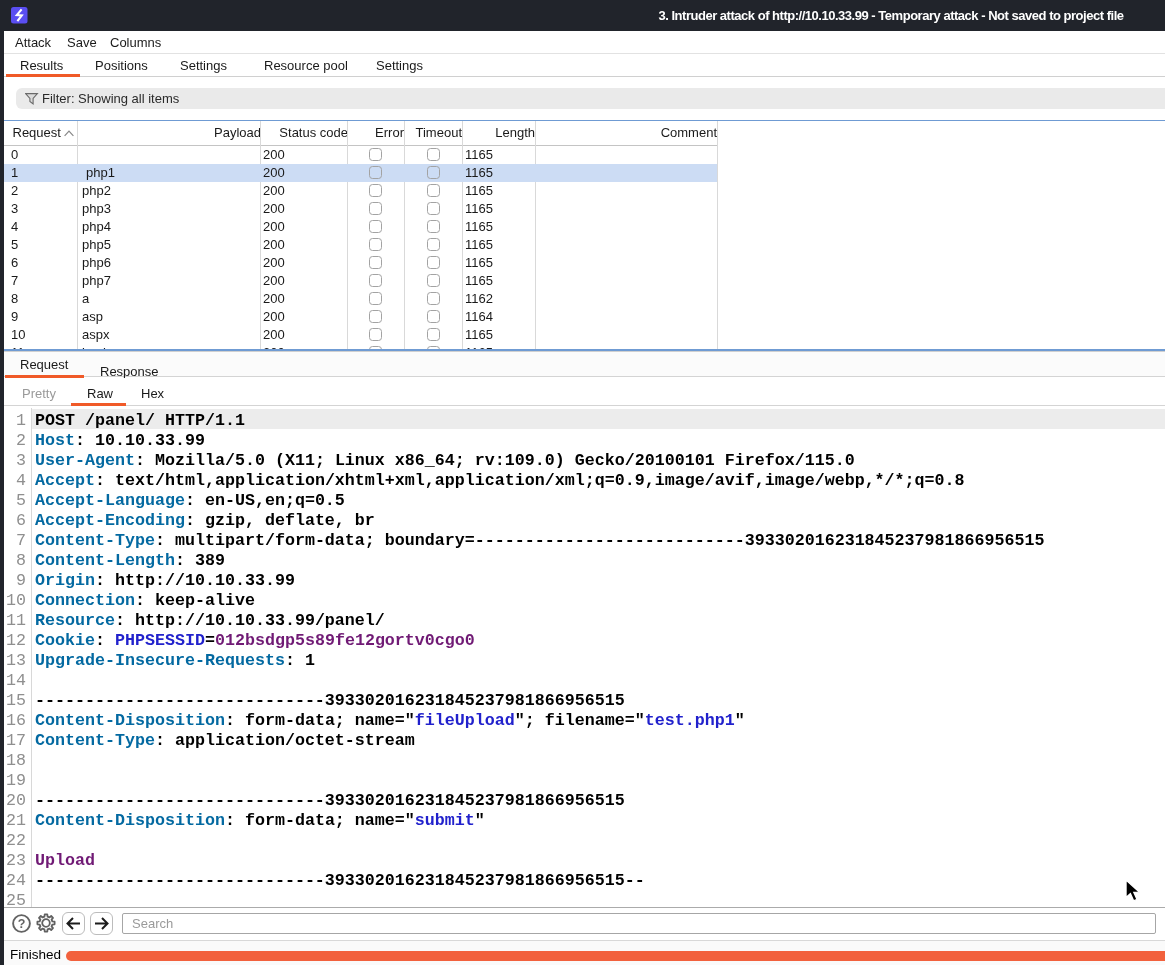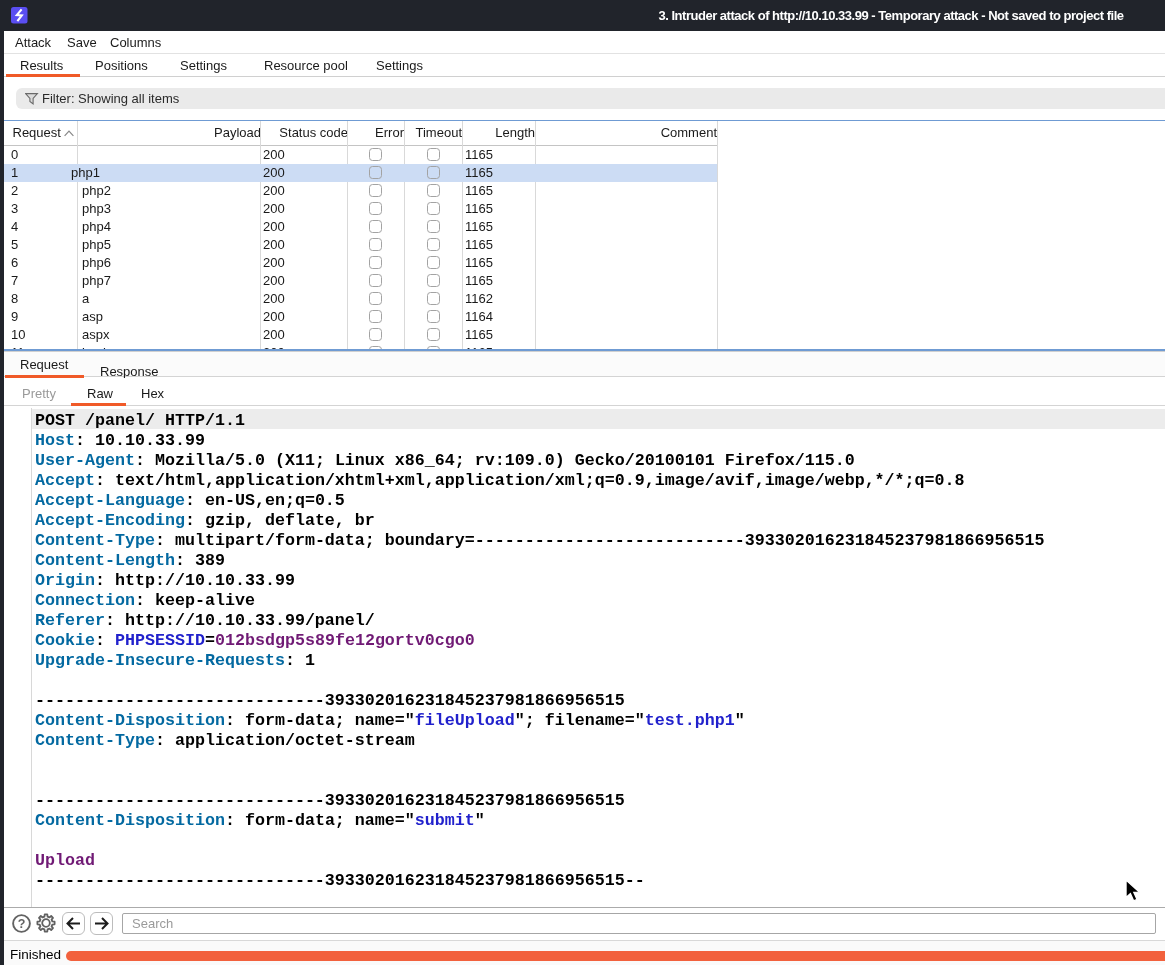--- a/index.html
+++ b/index.html
@@ -116,21 +116,21 @@
     <div class="abs row" style="top:25px">
         <span class="abs cell" style="left:7px">0</span>
         <span class="abs cell" style="left:78px"></span>
         <span class="abs cell" style="left:259px">200</span>
         <span class="abs cb" style="left:365px"></span>
         <span class="abs cb" style="left:423px"></span>
         <span class="abs cell" style="left:461px">1165</span>
       </div>
     <div class="abs row" style="top:43px">
         <span class="abs cell" style="left:7px">1</span>
-        <span class="abs cell" style="left:67px">php1</span>
+        <span class="abs cell" style="left:82px">php1</span>
         <span class="abs cell" style="left:259px">200</span>
         <span class="abs cb" style="left:365px"></span>
         <span class="abs cb" style="left:423px"></span>
         <span class="abs cell" style="left:461px">1165</span>
       </div>
     <div class="abs row" style="top:61px">
         <span class="abs cell" style="left:7px">2</span>
         <span class="abs cell" style="left:78px">php2</span>
         <span class="abs cell" style="left:259px">200</span>
         <span class="abs cb" style="left:365px"></span>
@@ -220,31 +220,56 @@
 
   <div class="abs" id="substrip"></div>
   <div class="abs tab2" style="left:22px;top:382px;color:#9a9a9a">Pretty</div>
   <div class="abs tab2" style="left:87px;top:382px">Raw</div>
   <div class="abs tab2" style="left:141px;top:382px">Hex</div>
   <div class="abs underline" style="left:71px;top:403px;width:55px"></div>
 
   <div class="abs" id="editor">
     <div class="abs" id="line1bg"></div>
     <div class="abs" id="gutline"></div>
+    <div class="abs" id="gutter">1
+2
+3
+4
+5
+6
+7
+8
+9
+10
+11
+12
+13
+14
+15
+16
+17
+18
+19
+20
+21
+22
+23
+24
+25</div>
     <div class="abs" id="code">POST /panel/ HTTP/1.1
 <span class="hn">Host</span>: 10.10.33.99
 <span class="hn">User-Agent</span>: Mozilla/5.0 (X11; Linux x86_64; rv:109.0) Gecko/20100101 Firefox/115.0
 <span class="hn">Accept</span>: text/html,application/xhtml+xml,application/xml;q=0.9,image/avif,image/webp,*/*;q=0.8
 <span class="hn">Accept-Language</span>: en-US,en;q=0.5
 <span class="hn">Accept-Encoding</span>: gzip, deflate, br
 <span class="hn">Content-Type</span>: multipart/form-data; boundary=---------------------------393302016231845237981866956515
 <span class="hn">Content-Length</span>: 389
 <span class="hn">Origin</span>: http://10.10.33.99
 <span class="hn">Connection</span>: keep-alive
-<span class="hn">Referer</span>: http://10.10.33.99/panel/
+<span class="hn">Resource</span>: http://10.10.33.99/panel/
 <span class="hn">Cookie</span>: <span class="bv">PHPSESSID</span>=<span class="rv">012bsdgp5s89fe12gortv0cgo0</span>
 <span class="hn">Upgrade-Insecure-Requests</span>: 1
 
 -----------------------------393302016231845237981866956515
 <span class="hn">Content-Disposition</span>: form-data; name="<span class="bv">fileUpload</span>"; filename="<span class="bv">test.php1</span>"
 <span class="hn">Content-Type</span>: application/octet-stream
 
 
 -----------------------------393302016231845237981866956515
 <span class="hn">Content-Disposition</span>: form-data; name="<span class="bv">submit</span>"

